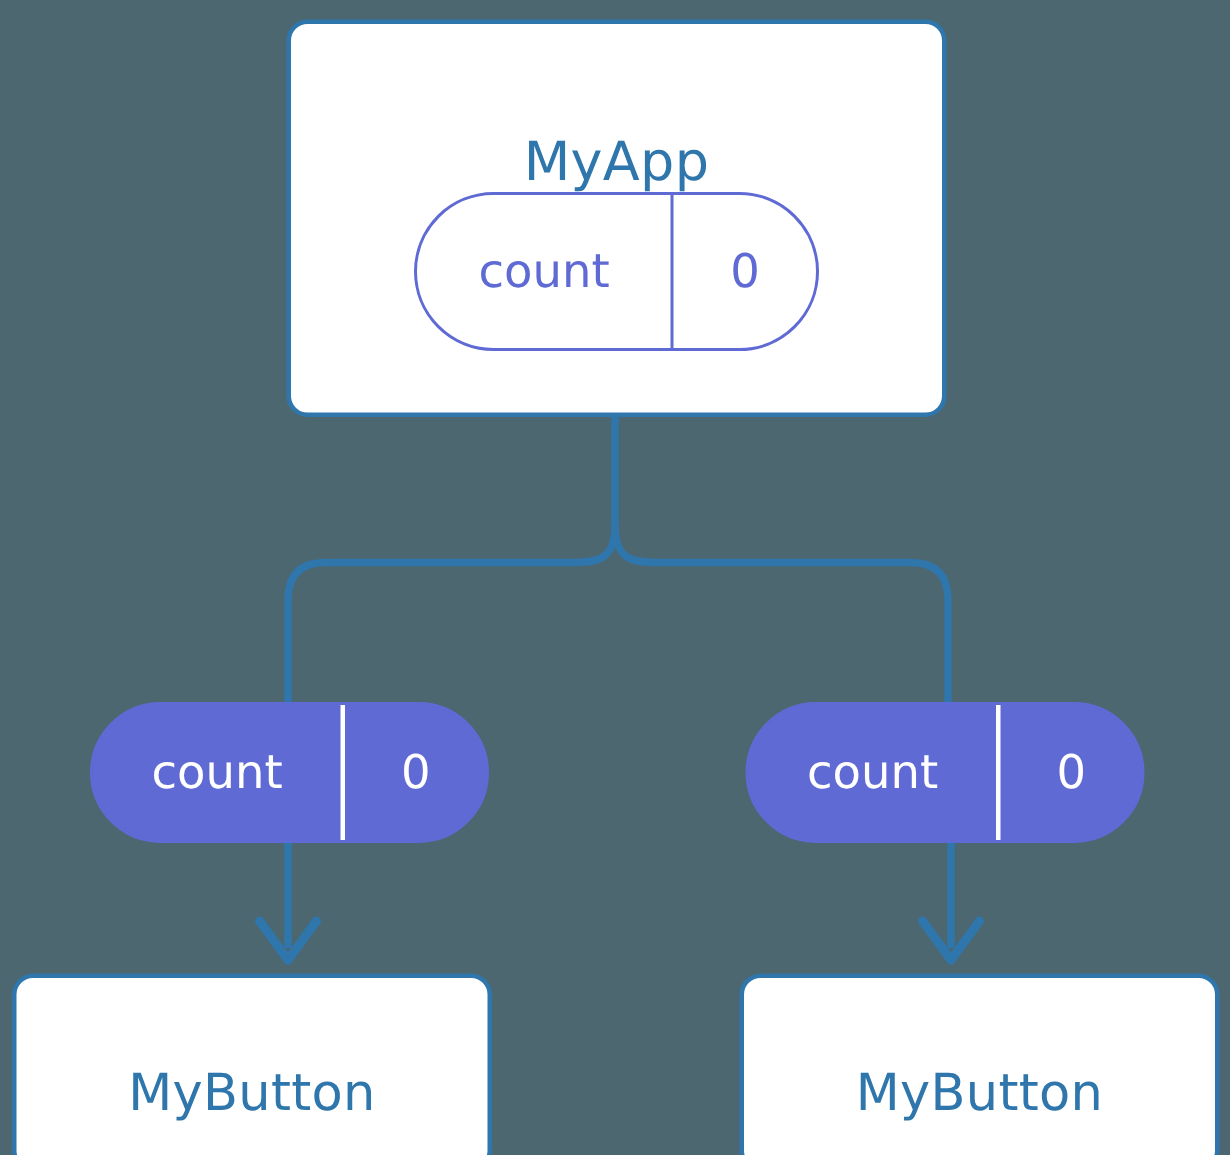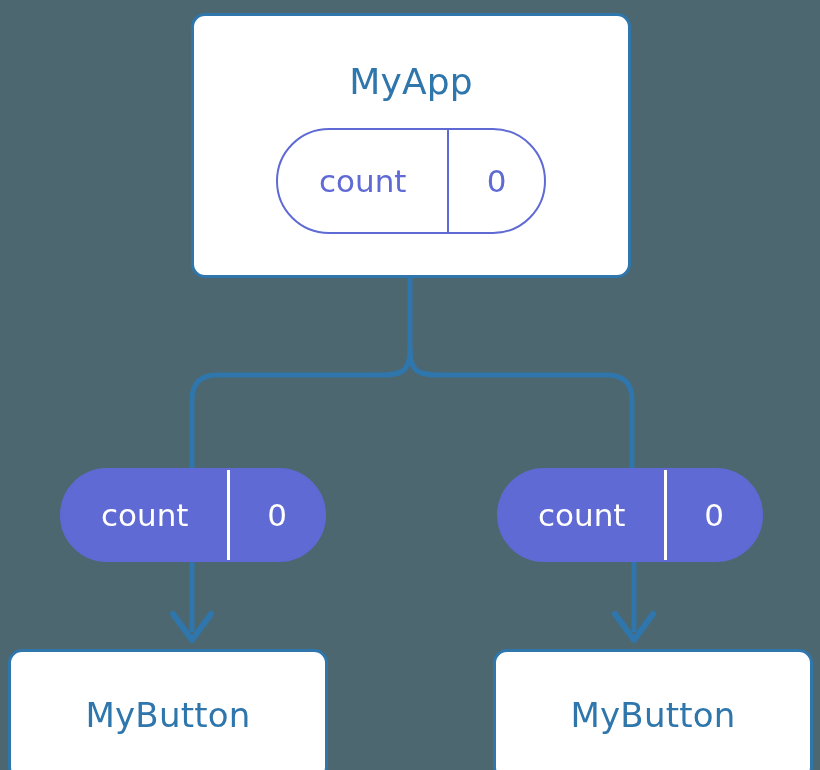--- a/index.html
+++ b/index.html
@@ -38,20 +38,21 @@
     flex-direction: column;
     align-items: center;
   }
   .card-title {
     color: #2e76ab;
     font-size: 34px;
     font-weight: 400;
     letter-spacing: 0.2px;
     line-height: 1;
     white-space: nowrap;
+    margin-top: 27px;
   }
 
   #app-card {
     left: 191px;
     top: 13px;
     width: 440px;
     height: 265px;
     padding-top: 48px;
   }
   #app-card .card-title { font-size: 36px; }

